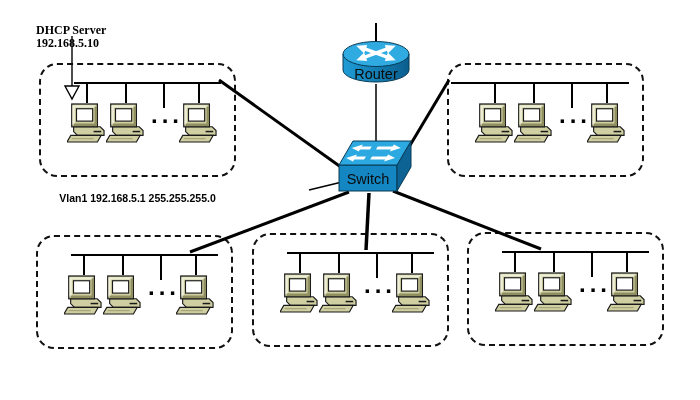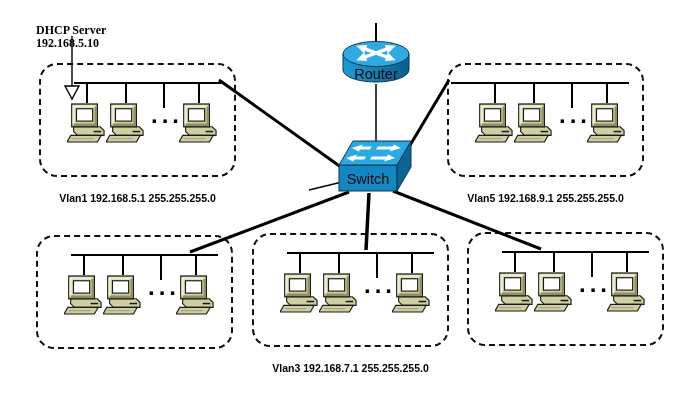--- a/index.html
+++ b/index.html
@@ -76,21 +76,20 @@
     <svg class="pc" style="left:26px">
         <use href="#pc"></use>
       </svg>
     <svg class="pc" style="left:65px">
         <use href="#pc"></use>
       </svg>
     <svg class="pc" style="left:138px">
         <use href="#pc"></use>
       </svg>
     <div class="dots">...</div>
-    <div class="vlan-label">Vlan5 192.168.9.1 255.255.255.0</div>
   </div>
 
   <div class="vlan-box" style="left:36px;top:235px;">
     <div class="bus"></div>
     <div class="drop" style="left:45px"></div>
     <div class="drop" style="left:84px"></div>
     <div class="drop short" style="left:122px"></div>
     <div class="drop" style="left:157px"></div>
     <svg class="pc" style="left:26px">
         <use href="#pc"></use>
@@ -113,21 +112,20 @@
     <svg class="pc" style="left:26px">
         <use href="#pc"></use>
       </svg>
     <svg class="pc" style="left:65px">
         <use href="#pc"></use>
       </svg>
     <svg class="pc" style="left:138px">
         <use href="#pc"></use>
       </svg>
     <div class="dots">...</div>
-    <div class="vlan-label">Vlan3 192.168.7.1 255.255.255.0</div>
   </div>
 
   <div class="vlan-box" style="left:467px;top:232px;">
     <div class="bus"></div>
     <div class="drop" style="left:45px"></div>
     <div class="drop" style="left:84px"></div>
     <div class="drop short" style="left:122px"></div>
     <div class="drop" style="left:157px"></div>
     <svg class="pc" style="left:26px">
         <use href="#pc"></use>

